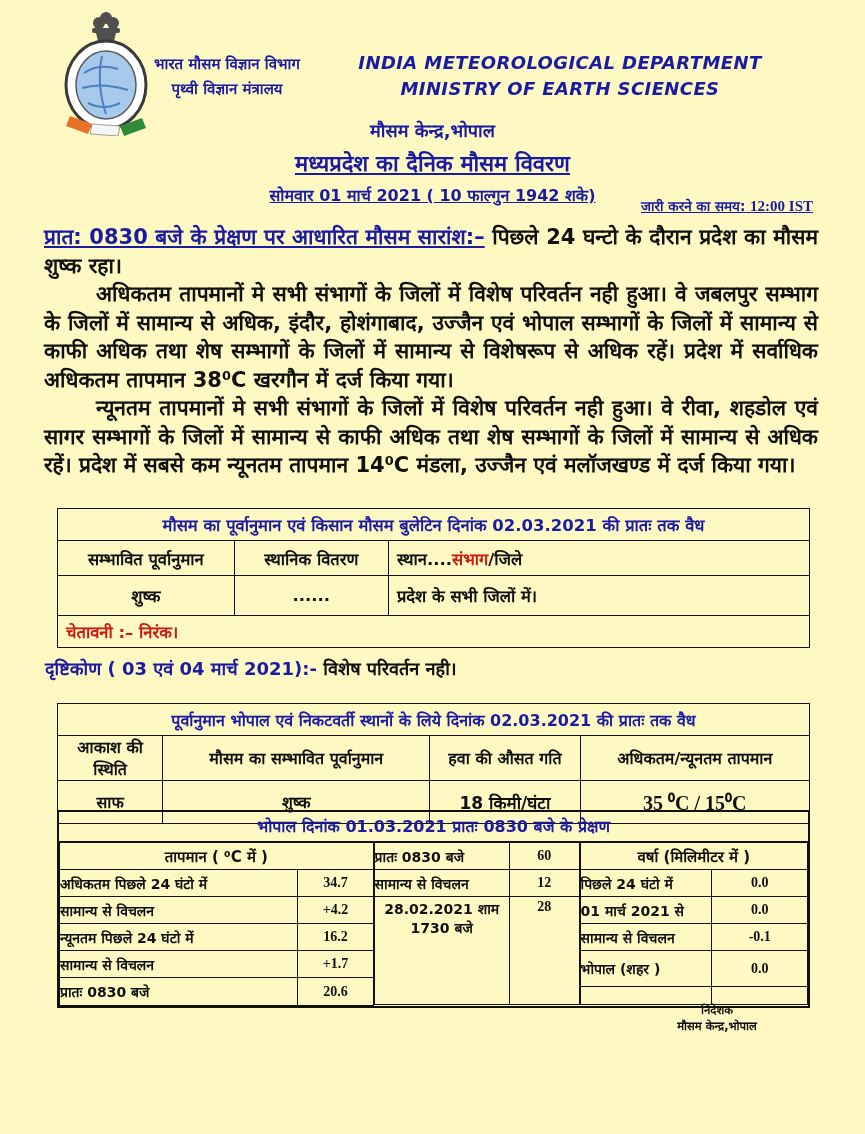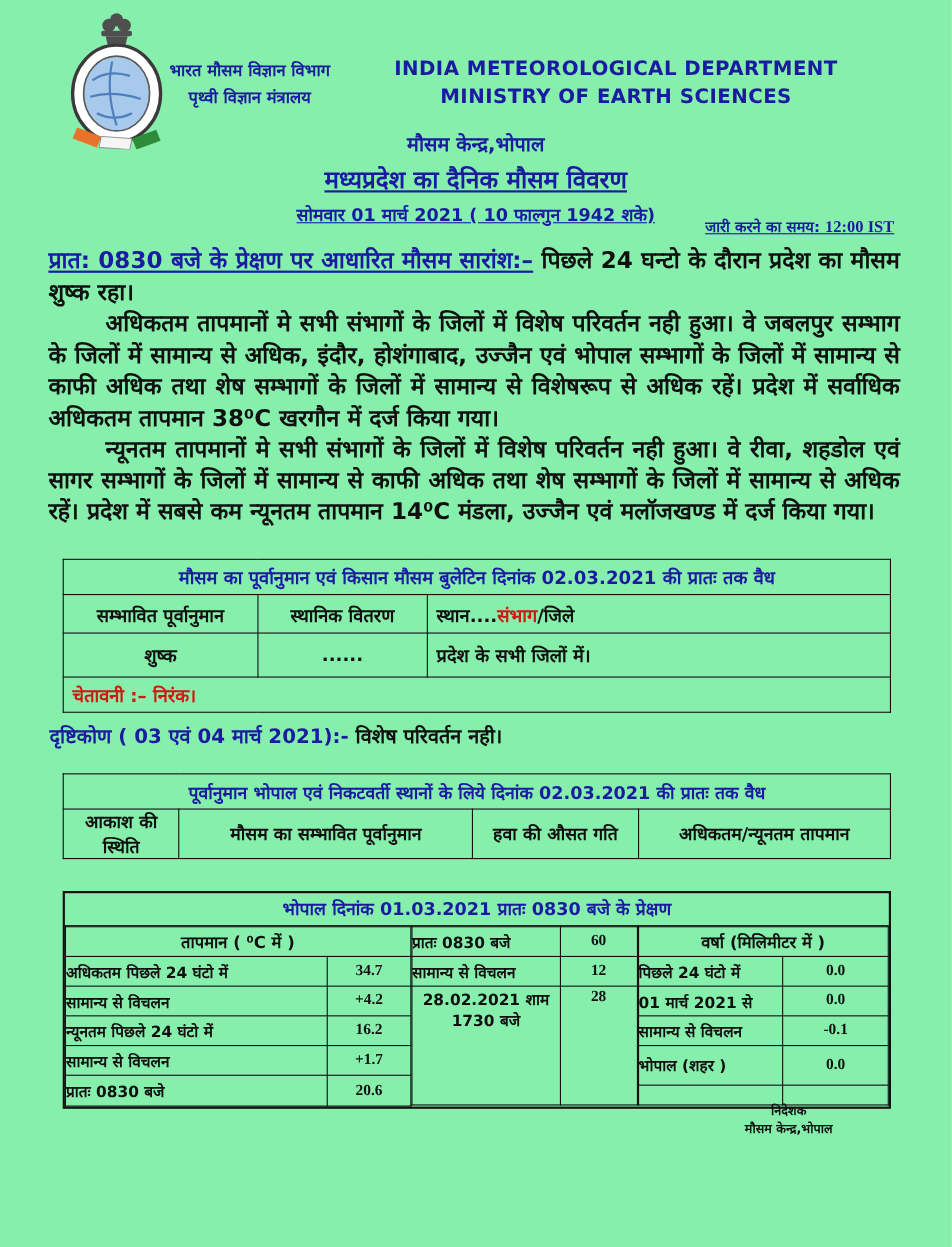--- a/index.html
+++ b/index.html
@@ -1,25 +1,25 @@
 <!DOCTYPE html>
 <html lang="hi" style="--blue: #1b1ba2; --red: #cc1a10; --ink: #101010;"><head>
 <meta charset="utf-8">
 <style>
   :root { --blue:#1b1ba2; --red:#cc1a10; --ink:#101010; }
   * { margin:0; padding:0; box-sizing:border-box; }
   body { background:#e8e8e8; font-family:"DejaVu Sans", sans-serif; }
-  .page { position:relative; width:865px; height:1134px; margin:0 auto; background:#86efac; overflow:hidden; color:var(--ink); }
+  .page { position:relative; width:865px; height:1134px; margin:0 auto; background:#fef9c3; overflow:hidden; color:var(--ink); }
 
   
   .logo { position:absolute; left:58px; top:8px; width:96px; height:128px; }
   .org-hi { position:absolute; left:132px; top:52px; width:190px; text-align:center;
             color:var(--blue); font-weight:bold; font-size:15px; line-height:25px; }
   .org-en { position:absolute; left:330px; top:50px; width:460px; text-align:center;
-            color:var(--blue); font-weight:bold; font-size:18px; line-height:26px; letter-spacing:.4px; }
+            color:var(--blue); font-weight:bold; font-size:18px; line-height:26px; letter-spacing:.4px;font-style:italic; }
   .titles { position:absolute; left:95px; top:118px; width:675px; text-align:center;
             color:var(--blue); font-weight:bold; }
   .titles .t1 { font-size:18px; margin-bottom:5px; }
   .titles .t2 { font-size:22px; margin-bottom:7px; text-decoration:underline; }
   .titles .t3 { font-size:16px; text-decoration:underline; }
   .issue { position:absolute; top:197px; right:52px; color:var(--blue); font-weight:bold;
            font-size:13.5px; text-decoration:underline; }
   .issue .num { font-family:"Liberation Serif", serif; font-size:15px; }
 
   
@@ -151,20 +151,26 @@
     <tbody>
         <tr>
           <td colspan="4" class="ttl">पूर्वानुमान भोपाल एवं निकटवर्ती स्थानों के लिये दिनांक 02.03.2021 की प्रातः तक वैध</td>
         </tr>
     <tr class="hdr">
       <td style="width:14%">आकाश की स्थिति</td>
       <td style="width:35.5%">मौसम का सम्भावित पूर्वानुमान</td>
       <td style="width:20%">हवा की औसत गति</td>
       <td style="width:30.5%">अधिकतम/न्यूनतम तापमान</td>
     </tr>
+    <tr class="val">
+      <td>साफ</td>
+      <td>शुष्क</td>
+      <td class="wind">18 किमी/घंटा</td>
+      <td class="temp">35 ⁰C / 15⁰C</td>
+    </tr>
   </tbody>
     </table>
 
   <div class="sec3">
     <div class="t3ttl">भोपाल दिनांक 01.03.2021 प्रातः 0830 बजे के प्रेक्षण</div>
     <div class="t3flex">
 
       <table class="w-temp">
         <tbody>
             <tr class="grp">

